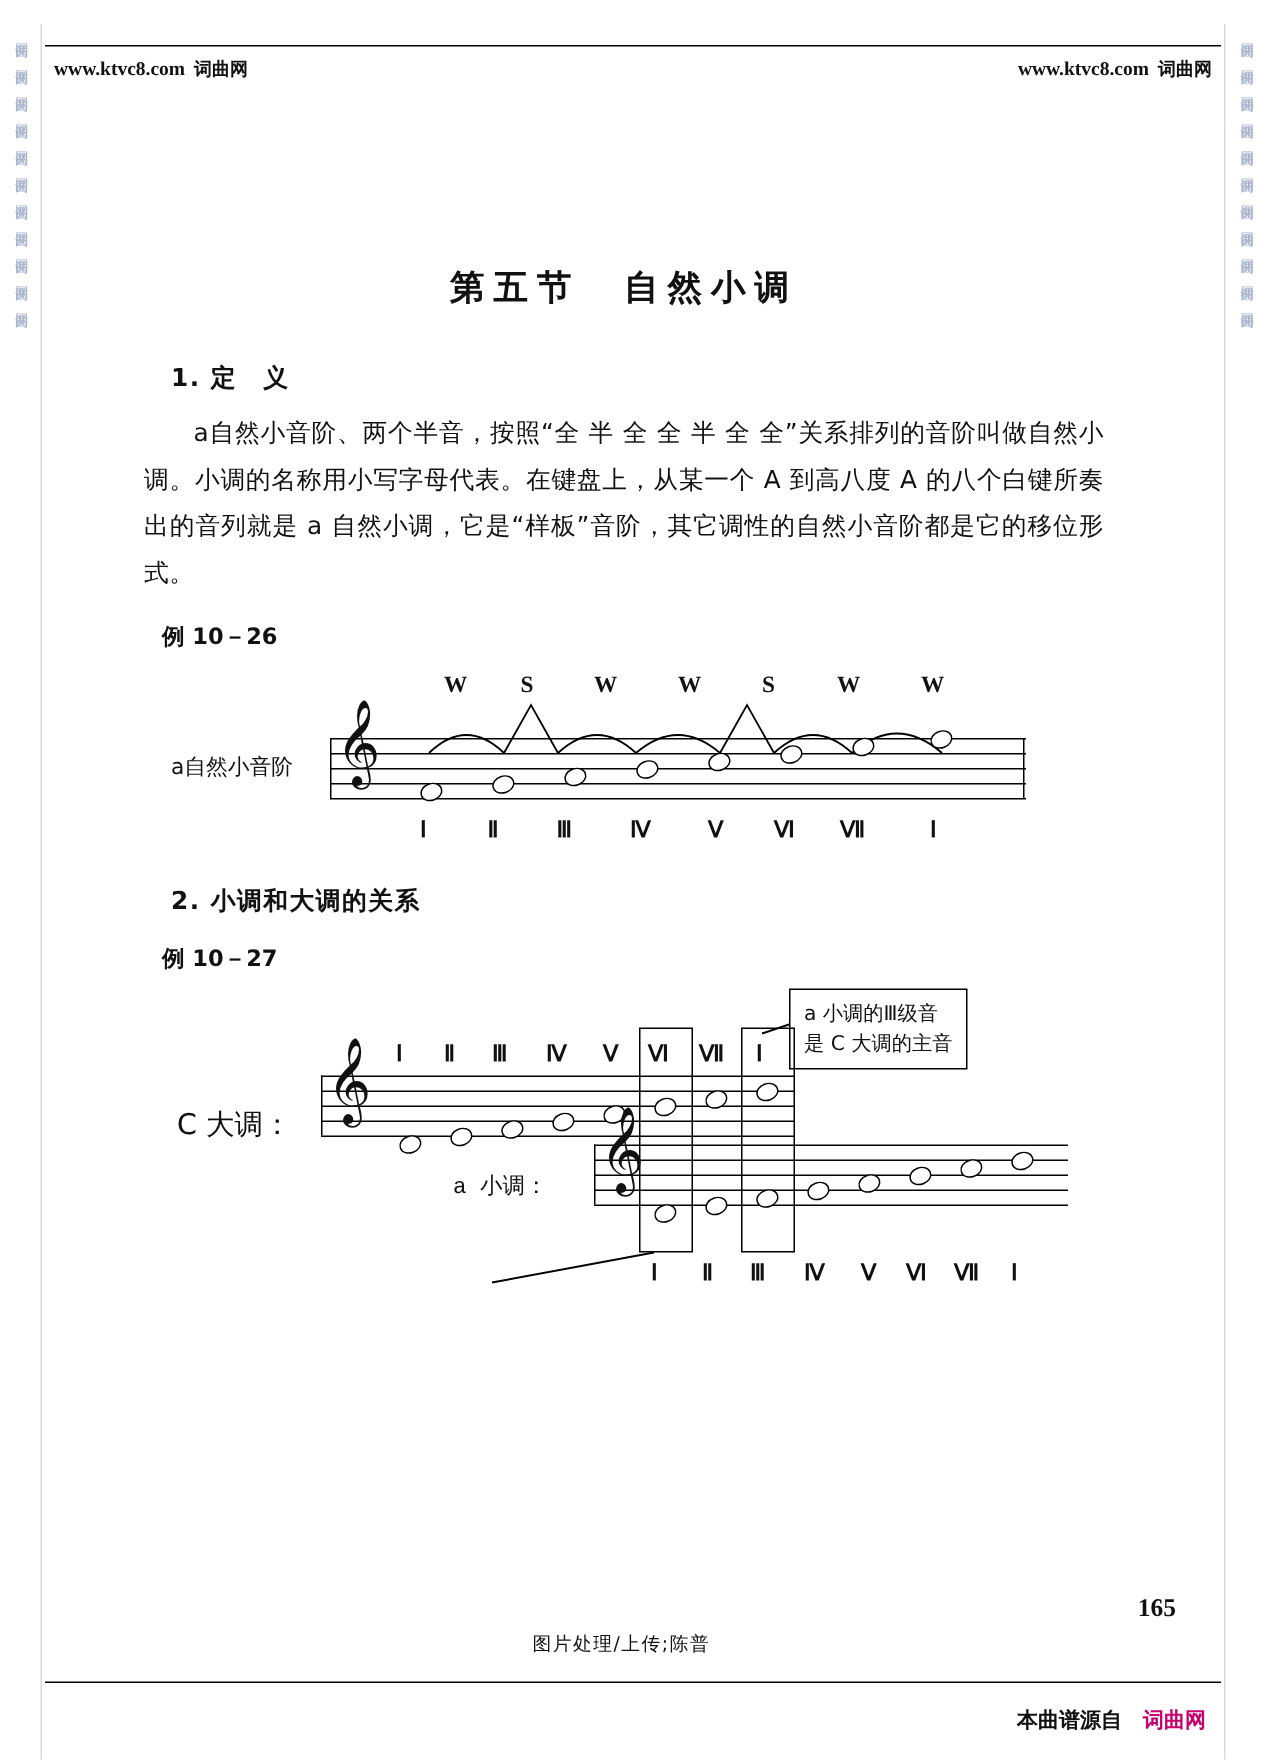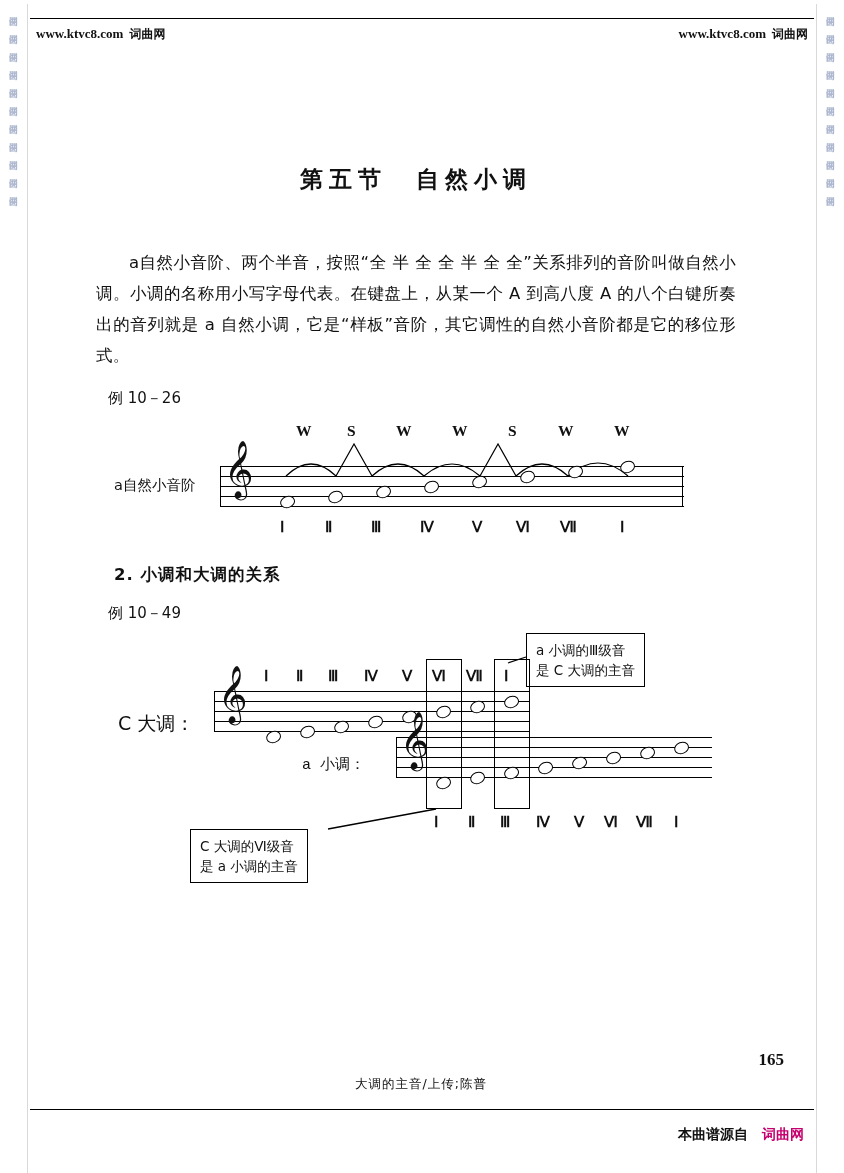--- a/index.html
+++ b/index.html
@@ -11,21 +11,21 @@
     width: 844px;
     height: 1173px;
     position: relative;
     font-family: "DejaVu Sans", sans-serif;
     color: #111;
     overflow: hidden;
   }
 
   .page {
     position: absolute;
-    left: 0; top: 4px;
+    left: 0; top: 16px;
     width: 844px;
     height: 881px;
   }
 
   
   .side-strip {
     position: absolute;
     top: 0;
     width: 28px;
     height: 1173px;
@@ -76,40 +76,40 @@
     position: absolute;
     left: 96px;
     top: 160px;
     width: 640px;
   }
   h1.section-title {
     font-size: 23px;
     font-weight: bold;
     text-align: center;
     letter-spacing: 6px;
-    margin: 0 0 52px 0;
+    margin: 0 0 34px 0;
     font-family: "DejaVu Sans", sans-serif;
   }
   .sub-head {
     font-size: 16.5px;
     font-weight: bold;
     margin: 0 0 10px 18px;
     letter-spacing: 1px;
   }
   p.body-text {
     font-size: 16.5px;
     line-height: 31px;
     margin: 0 0 6px 0;
     text-indent: 33px;
     text-align: justify;
     letter-spacing: 0.3px;
   }
   .example-label {
     font-size: 15px;
-    font-weight: normal;
+    font-weight: bold;
     margin: 18px 0 2px 12px;
     font-family: "Liberation Serif", serif;
   }
   .example-label .cn { font-family: "DejaVu Sans", sans-serif; }
 
   
   .fig1 {
     position: relative;
     height: 130px;
     margin-top: 6px;
@@ -249,20 +249,21 @@
     </div>
     <div class="hdr-item">
       <span class="hdr-site">www.ktvc8.com</span><span class="hdr-cn">词曲网</span>
     </div>
   </div>
 
   <div class="content">
 
     <h1 class="section-title">第五节　自然小调</h1>
 
+    <div class="sub-head">1. 定　义</div>
 
     <p class="body-text">a自然小音阶、两个半音，按照“全 半 全 全 半 全 全”关系排列的音阶叫做自然小调。小调的名称用小写字母代表。在键盘上，从某一个 A 到高八度 A 的八个白键所奏出的音列就是 a 自然小调，它是“样板”音阶，其它调性的自然小音阶都是它的移位形式。</p>
 
     <div class="example-label">
       <span class="cn">例 10－26</span>
     </div>
 
     <div class="fig1">
 
       <div class="stepmark" style="left:200px; top:8px;">W</div>
@@ -311,21 +312,21 @@
       <div class="degree" style="left:376px; top:104px;">Ⅴ</div>
       <div class="degree" style="left:420px; top:104px;">Ⅵ</div>
       <div class="degree" style="left:464px; top:104px;">Ⅶ</div>
       <div class="degree" style="left:524px; top:104px;">Ⅰ</div>
     </div>
 
     <div class="sub-head" style="margin-top:20px;">2. 小调和大调的关系</div>
 
 
     <div class="example-label">
-      <span class="cn">例 10－49</span>
+      <span class="cn">例 10－27</span>
     </div>
 
     <div class="fig2">
 
       <div class="callout" style="left:430px; top:0px;">
         <div>a 小调的Ⅲ级音</div>
         <div>是 C 大调的主音</div>
       </div>
 
       <div class="fig-label" style="left:22px; top:78px; font-size:19px;">C 大调：</div>
@@ -382,35 +383,31 @@
 
       <div class="degree" style="left:338px; top:180px;">Ⅰ</div>
       <div class="degree" style="left:372px; top:180px;">Ⅱ</div>
       <div class="degree" style="left:404px; top:180px;">Ⅲ</div>
       <div class="degree" style="left:440px; top:180px;">Ⅳ</div>
       <div class="degree" style="left:478px; top:180px;">Ⅴ</div>
       <div class="degree" style="left:508px; top:180px;">Ⅵ</div>
       <div class="degree" style="left:540px; top:180px;">Ⅶ</div>
       <div class="degree" style="left:578px; top:180px;">Ⅰ</div>
 
-      <div class="callout" style="left:94px; top:196px;">
-        <div>C 大调的Ⅵ级音</div>
-        <div>是 a 小调的主音</div>
-      </div>
 
       <svg style="position:absolute; left:0; top:0;" width="640" height="265">
         <line x1="430" y1="24" x2="412" y2="30" stroke="#000" stroke-width="1.3"></line>
         <line x1="232" y1="196" x2="340" y2="176" stroke="#000" stroke-width="1.3"></line>
       </svg>
     </div>
 
   </div>
 
   <div class="page-number">165</div>
-  <div class="credit">大调的主音/上传;陈普</div>
+  <div class="credit">图片处理/上传;陈普</div>
 
   <div class="bottom-bar"></div>
   <div class="bottom-text">
     <span>本曲谱源自</span>
     <span class="bottom-brand">词曲网</span>
   </div>
 
 </div>
 
 </body></html>

